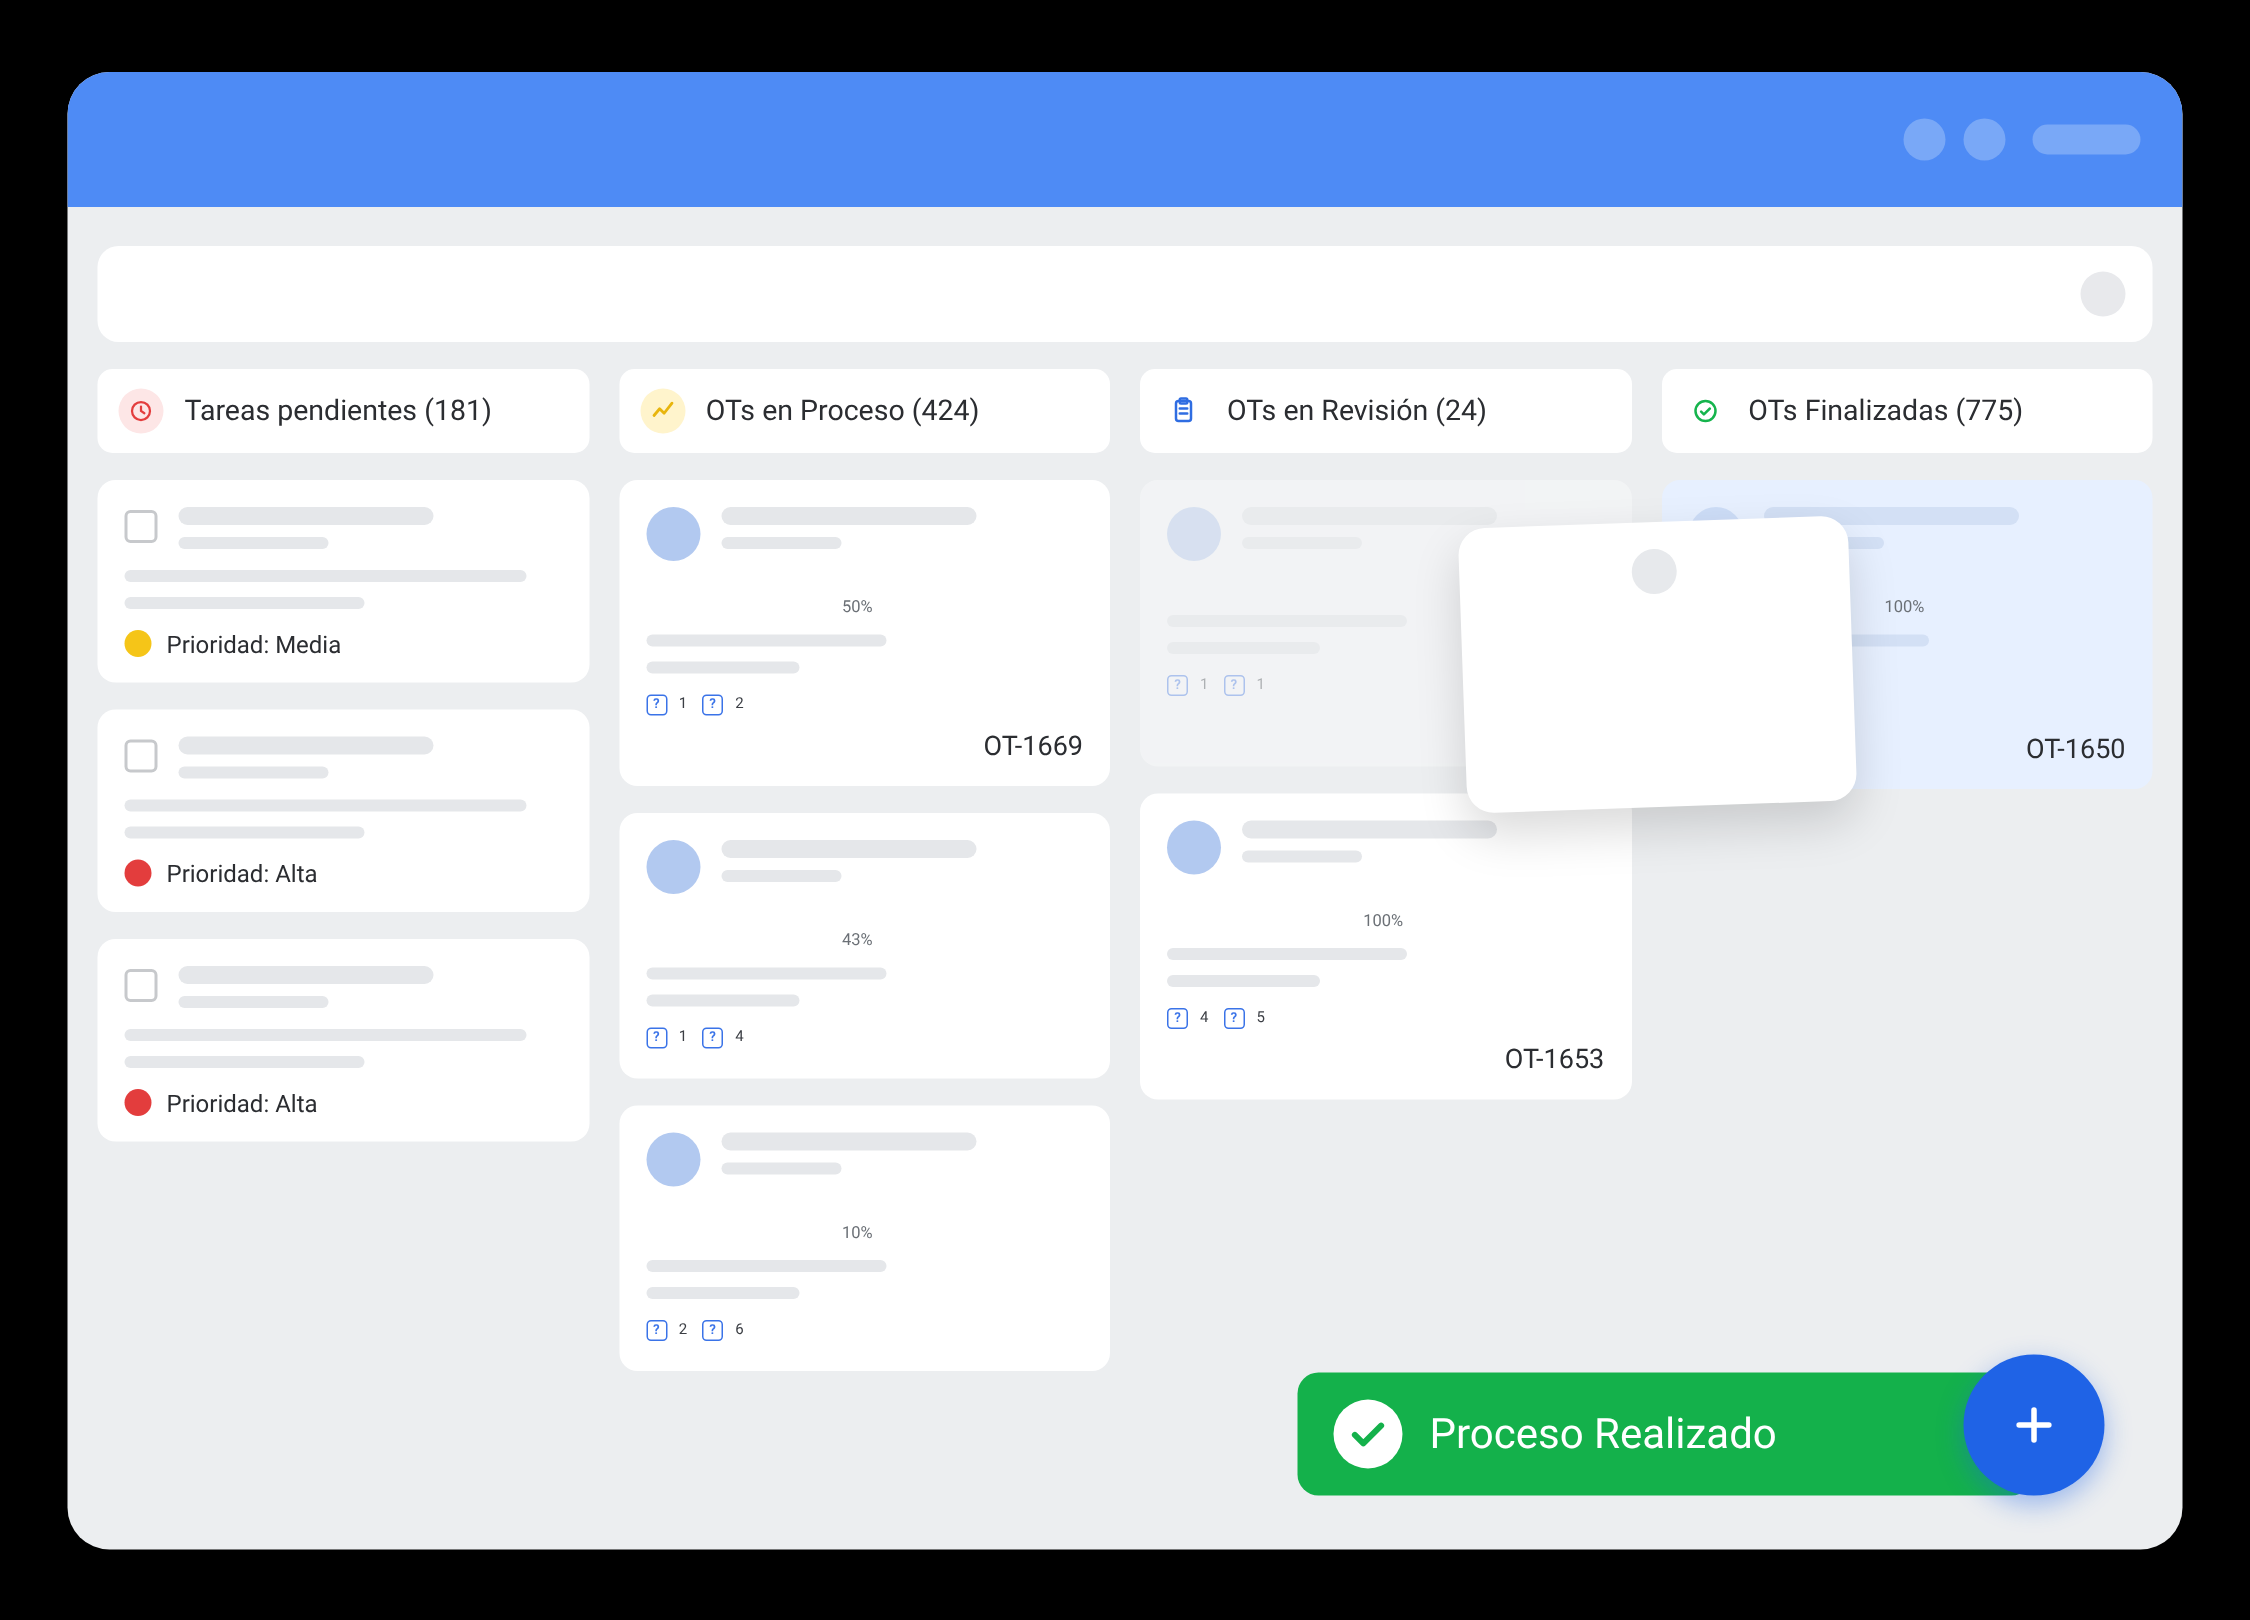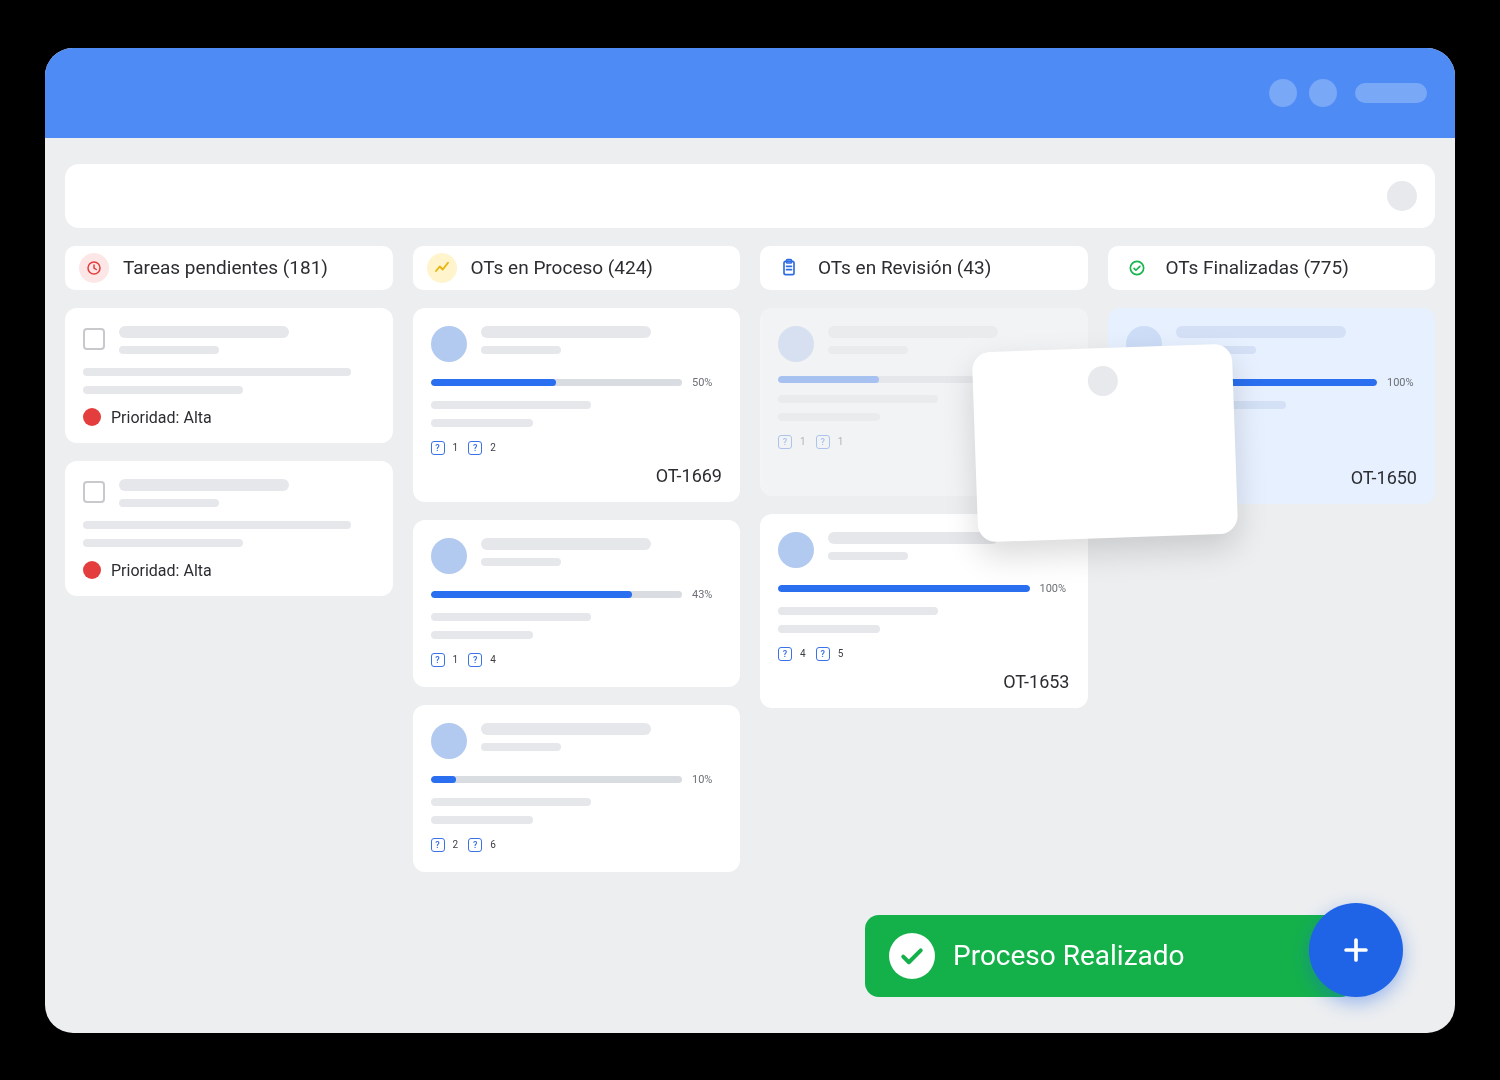--- a/index.html
+++ b/index.html
@@ -59,21 +59,21 @@
   }
   .column {
     flex: 1;
     display: flex;
     flex-direction: column;
     gap: 18px;
   }
   .col-header {
     background: #fff;
     border-radius: 10px;
-    height: 44px;
+    height: 56px;
     display: flex;
     align-items: center;
     padding: 0 14px;
     gap: 14px;
     font-size: 19px;
     color: #2b2d31;
   }
   .icon-circle {
     width: 30px; height: 30px; border-radius: 50%;
     display: flex; align-items: center; justify-content: center;
@@ -112,21 +112,21 @@
   .priority-row {
     display: flex; align-items: center; gap: 10px;
     font-size: 16px; color: #2b2d31;
   }
   .dot {
     width: 18px; height: 18px; border-radius: 50%;
   }
   .dot.yellow { background: #f5c518; }
   .dot.red { background: #e33d3d; }
   .progress-row {
-    display: flex; align-items: center; gap: 10px; margin: 10px 0 12px;
+    display: flex; align-items: center; gap: 10px; margin: 10px 0 12px; flex-direction: column;
   }
   .pbar {
     flex: 1; height: 7px; border-radius: 5px; background: #d9dce0; overflow: hidden;
   }
   .pfill {
     height: 100%; background: #296ff0; border-radius: 5px;
   }
   .pct {
     font-size: 11px; color: #6b7076; width: 30px; text-align: left;
   }
@@ -206,20 +206,37 @@
       <div class="col-header">
         <span class="icon-circle red-bg">
           <svg width="18" height="18" viewBox="0 0 24 24" fill="none">
               <circle cx="12" cy="12" r="8" stroke="#e33d3d" stroke-width="2"></circle>
               <path d="M12 8v4l3 2" stroke="#e33d3d" stroke-width="2" stroke-linecap="round"></path>
             </svg>
         </span>
         <span>Tareas pendientes (181)</span>
       </div>
 
+      <div class="card">
+        <div class="task-row">
+          <span class="checkbox"></span>
+          <div class="skels">
+            <span class="skel h12 w180"></span>
+            <span class="skel h8 w110"></span>
+          </div>
+        </div>
+        <div class="skel-rows">
+          <span class="skel h8" style="width:92%"></span>
+          <span class="skel h8" style="width:55%"></span>
+        </div>
+        <div class="priority-row">
+          <span class="dot yellow"></span>
+          <span>Prioridad: Media</span>
+        </div>
+      </div>
 
       <div class="card">
         <div class="task-row">
           <span class="checkbox"></span>
           <div class="skels">
             <span class="skel h12 w180"></span>
             <span class="skel h8 w110"></span>
           </div>
         </div>
         <div class="skel-rows">
@@ -343,21 +360,21 @@
 
     <div class="column">
       <div class="col-header">
         <span class="icon-circle blue-bg">
           <svg width="20" height="20" viewBox="0 0 24 24" fill="none">
               <rect x="6" y="4" width="12" height="16" rx="2" stroke="#2f6de2" stroke-width="2"></rect>
               <rect x="9" y="2" width="6" height="4" rx="1" stroke="#2f6de2" stroke-width="2"></rect>
               <path d="M9 10h6M9 14h6" stroke="#2f6de2" stroke-width="2" stroke-linecap="round"></path>
             </svg>
         </span>
-        <span>OTs en Revisión (43)</span>
+        <span>OTs en Revisión (24)</span>
       </div>
 
       <div class="card faded">
         <div class="task-row">
           <span class="avatar"></span>
           <div class="skels">
               <span class="skel h12 w180"></span>
               <span class="skel h8 w90"></span>
             </div>
         </div>

